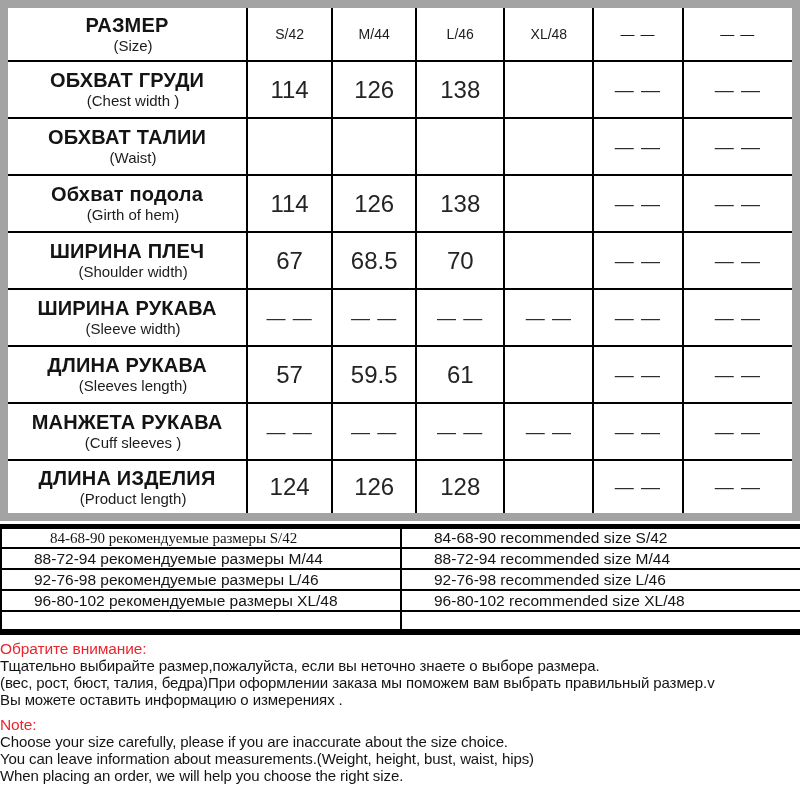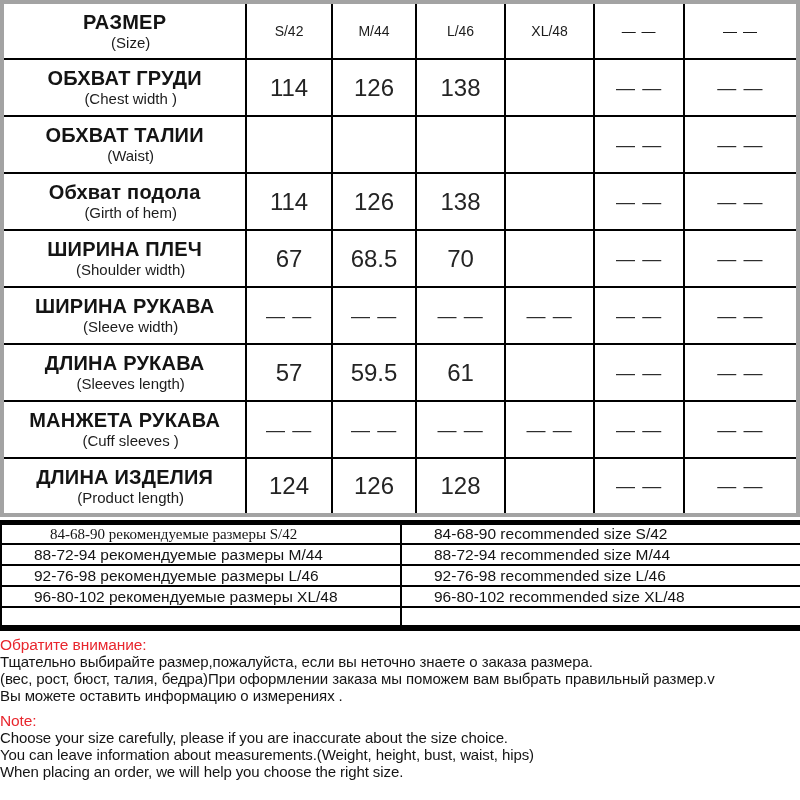--- a/index.html
+++ b/index.html
@@ -7,21 +7,21 @@
   body {
     width: 800px; height: 800px; overflow: hidden;
     background: #fff; color: #141414;
     font-family: "Liberation Sans", sans-serif;
   }
   .page { width: 800px; height: 800px; position: relative; }
 
   
   table.size {
     border-collapse: collapse; table-layout: fixed;
-    width: 800px; border: 4px solid #a3a3a3;
+    width: 800px; border: 8px solid #a3a3a3;
   }
   table.size tr { height: 57px; }
   table.size td {
     border: 2px solid #000; text-align: center;
     vertical-align: middle; padding: 0; overflow: hidden;
   }
   td.label .lru { font-weight: bold; font-size: 20px; letter-spacing: 0.2px; line-height: 23px; }
   td.label .len { font-size: 15px; line-height: 18px; color: #1c1c1c; padding-left: 12px; }
   td.val  { font-size: 24px; color: #242424; }
   tr.hdr td.val { font-size: 14px; color: #1c1c1c; }
@@ -202,21 +202,21 @@
         <tr>
           <td class="recl"></td>
           <td class="recr"></td>
         </tr>
       </tbody>
   </table>
 
   <div class="notes">
     <div class="title">Обратите внимание:</div>
     <div>
-        <div>Тщательно выбирайте размер,пожалуйста, если вы неточно знаете о заказа размера.</div>
+        <div>Тщательно выбирайте размер,пожалуйста, если вы неточно знаете о выборе размера.</div>
         <div>(вес, рост, бюст, талия, бедра)При оформлении заказа мы поможем вам выбрать правильный размер.v</div>
         <div>Вы можете оставить информацию о измерениях .</div>
       </div>
     <div class="title en-title">Note:</div>
     <div>
         <div>Choose your size carefully, please if you are inaccurate about the size choice.</div>
         <div>You can leave information about measurements.(Weight, height, bust, waist, hips)</div>
         <div>When placing an order, we will help you choose the right size.</div>
       </div>
   </div>

